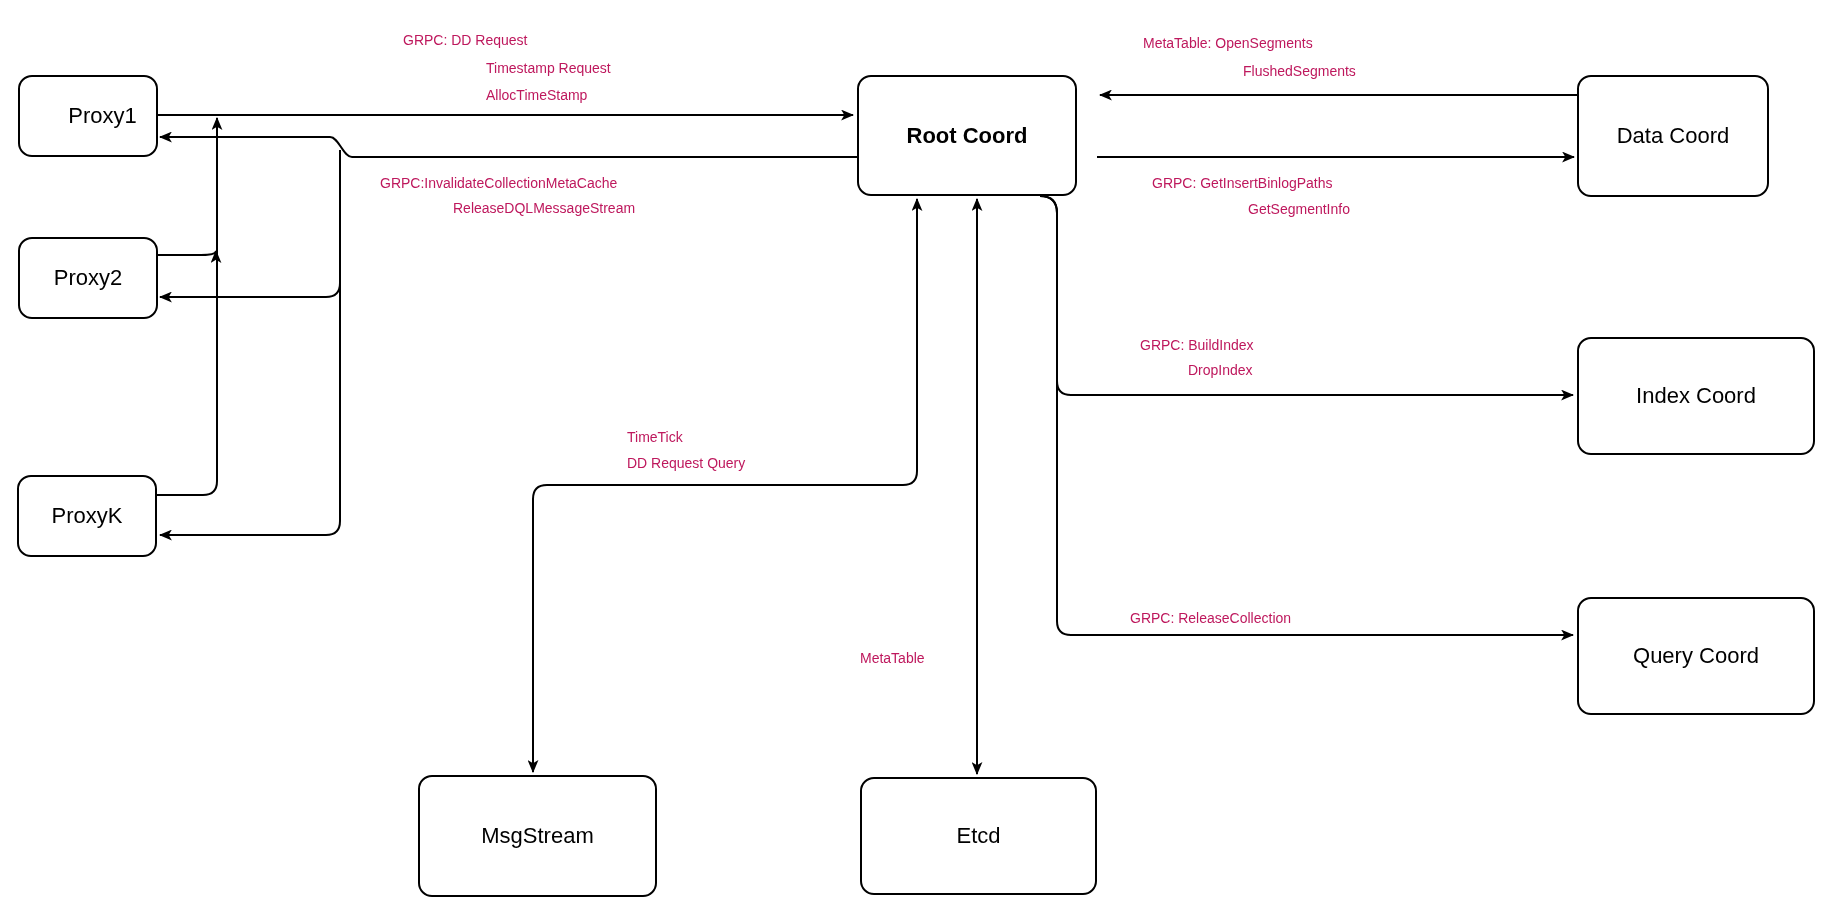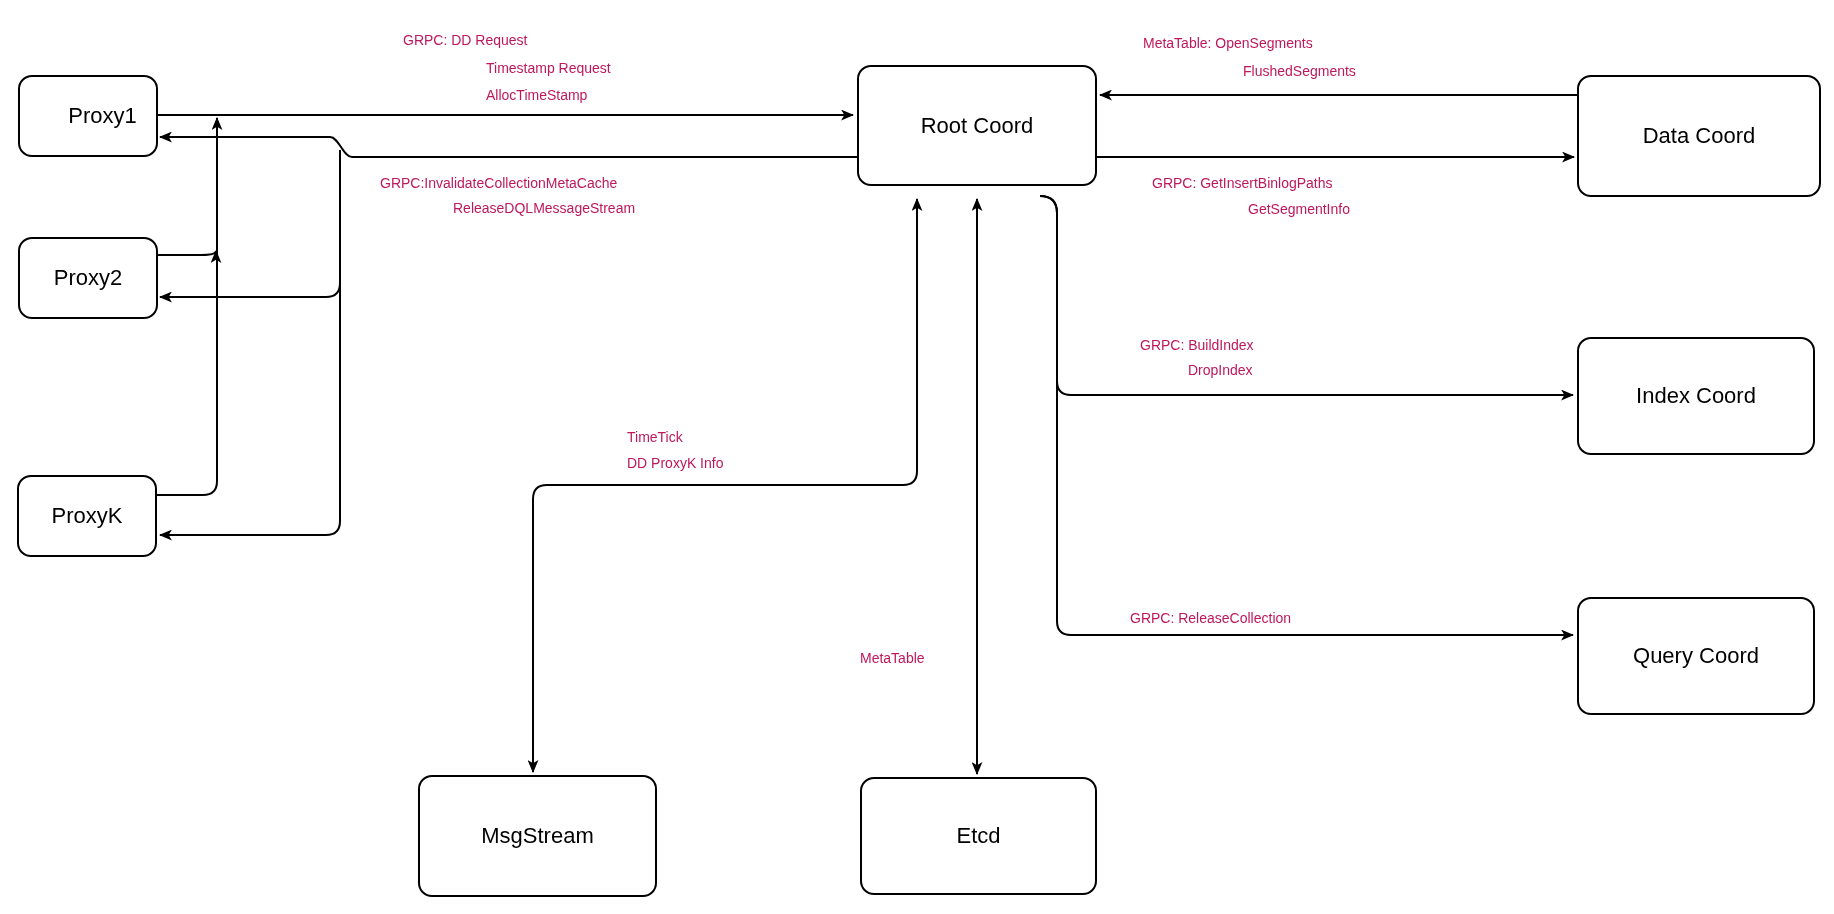--- a/index.html
+++ b/index.html
@@ -79,24 +79,24 @@
   <div>
       <div class="node" style="left: 18px; top: 75px; width: 140px; height: 82px; padding-left: 29px;">
         <span>Proxy1</span>
       </div>
       <div class="node" style="left: 18px; top: 237px; width: 140px; height: 82px;">
         <span>Proxy2</span>
       </div>
       <div class="node" style="left: 17px; top: 475px; width: 140px; height: 82px;">
         <span>ProxyK</span>
       </div>
-      <div class="node" style="left: 857px; top: 65px; width: 240px; height: 121px;">
+      <div class="node" style="left: 857px; top: 75px; width: 220px; height: 121px; font-weight: bold;">
         <span>Root Coord</span>
       </div>
-      <div class="node" style="left: 1577px; top: 75px; width: 244px; height: 122px;">
+      <div class="node" style="left: 1577px; top: 75px; width: 192px; height: 122px;">
         <span>Data Coord</span>
       </div>
       <div class="node" style="left: 1577px; top: 337px; width: 238px; height: 118px;">
         <span>Index Coord</span>
       </div>
       <div class="node" style="left: 1577px; top: 597px; width: 238px; height: 118px;">
         <span>Query Coord</span>
       </div>
       <div class="node" style="left: 418px; top: 775px; width: 239px; height: 122px;">
         <span>MsgStream</span>
@@ -112,17 +112,17 @@
       <div class="edge-label" style="left: 380px; top: 183px;">GRPC:InvalidateCollectionMetaCache</div>
       <div class="edge-label" style="left: 453px; top: 208px;">ReleaseDQLMessageStream</div>
       <div class="edge-label" style="left: 1143px; top: 43px;">MetaTable: OpenSegments</div>
       <div class="edge-label" style="left: 1243px; top: 71px;">FlushedSegments</div>
       <div class="edge-label" style="left: 1152px; top: 183px;">GRPC: GetInsertBinlogPaths</div>
       <div class="edge-label" style="left: 1232px; top: 209px; margin-left: 16px;">GetSegmentInfo</div>
       <div class="edge-label" style="left: 1140px; top: 345px;">GRPC: BuildIndex</div>
       <div class="edge-label" style="left: 1188px; top: 370px;">DropIndex</div>
       <div class="edge-label" style="left: 1130px; top: 618px;">GRPC: ReleaseCollection</div>
       <div class="edge-label" style="left: 627px; top: 437px;">TimeTick</div>
-      <div class="edge-label" style="left: 627px; top: 463px;">DD ProxyK Info</div>
+      <div class="edge-label" style="left: 627px; top: 463px;">DD Request Query</div>
       <div class="edge-label" style="left: 860px; top: 658px;">MetaTable</div>
     </div>
 
 </div>
 
 </body></html>

